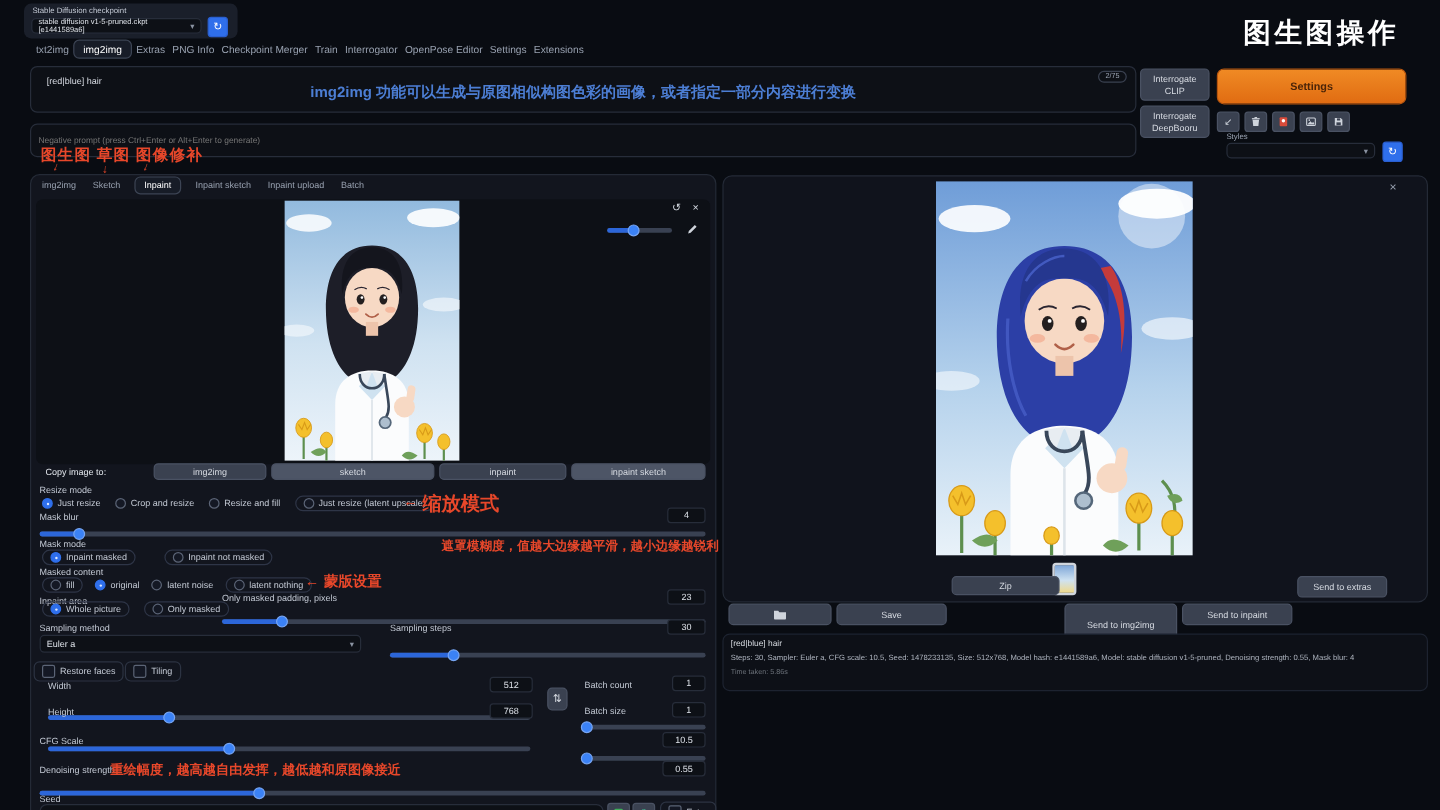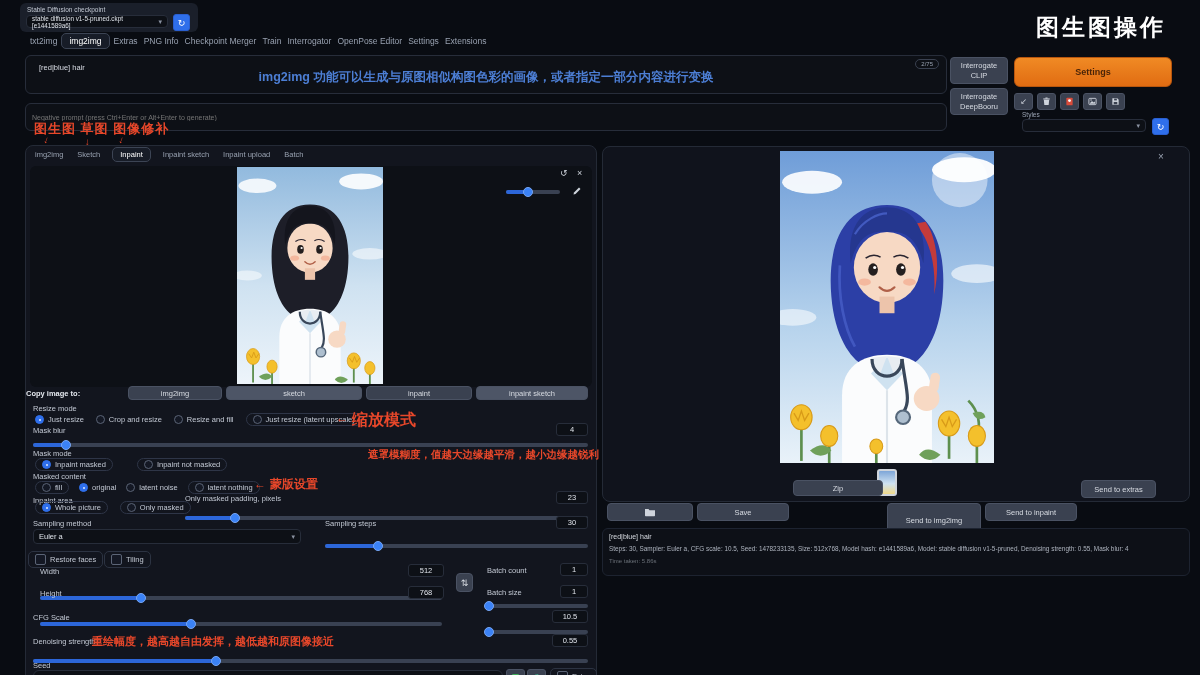--- a/index.html
+++ b/index.html
@@ -202,21 +202,21 @@
 <span class="abs" style="left:560px;top:168px;font-size:9px;color:#cfd4dc;cursor:pointer">↺</span>
 <span class="abs" style="left:577px;top:168px;font-size:9px;color:#cfd4dc;cursor:pointer">×</span>
 <div class="slider abs" style="left:506px;top:190px;width:54px">
   <div class="sfill" style="width:40%"></div>
     <div class="sthumb" style="left:40%"></div>
 </div>
 <svg class="abs" style="left:572px;top:186px;cursor:pointer" width="10" height="10" viewBox="0 0 10 10">
     <path d="M1.5,8.5 L2,6.5 L7,1.5 L8.5,3 L3.5,8 Z" fill="#cfd4dc"></path>
   </svg>
 
-<div class="abs" style="left:26px;top:389px;font-size:7.5px;font-weight:bold;color:#e4e8ee">Copy image to:</div>
+<div class="abs" style="left:38px;top:389px;font-size:7.5px;font-weight:normal;color:#e4e8ee">Copy image to:</div>
 <div class="btn abs" style="left:128px;top:386px;width:94px;height:14px">img2img</div>
 <div class="btn btn--light abs" style="left:226px;top:386px;width:136px;height:14px">sketch</div>
 <div class="btn abs" style="left:366px;top:386px;width:106px;height:14px">inpaint</div>
 <div class="btn btn--light abs" style="left:476px;top:386px;width:112px;height:14px">inpaint sketch</div>
 
 <div class="abs seclbl" style="left:33px;top:404px">Resize mode</div>
 <div class="abs row" style="left:35px;top:413px;gap:12px">
   <label class="opt">
       <span class="radio radio--on"></span>
       <span class="lbl">Just resize</span>

